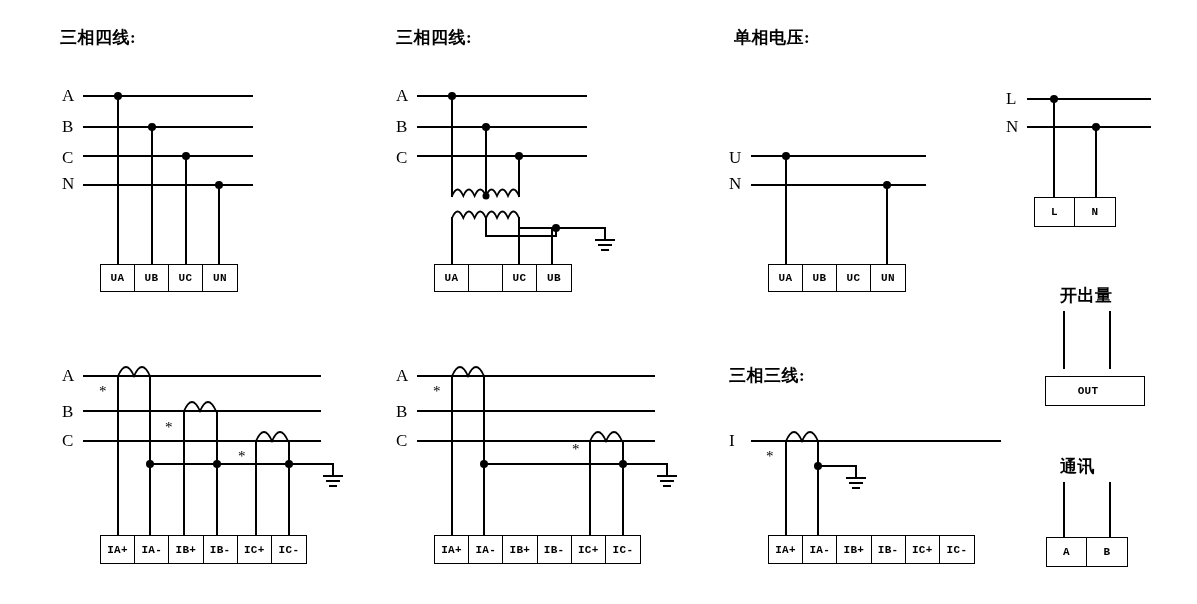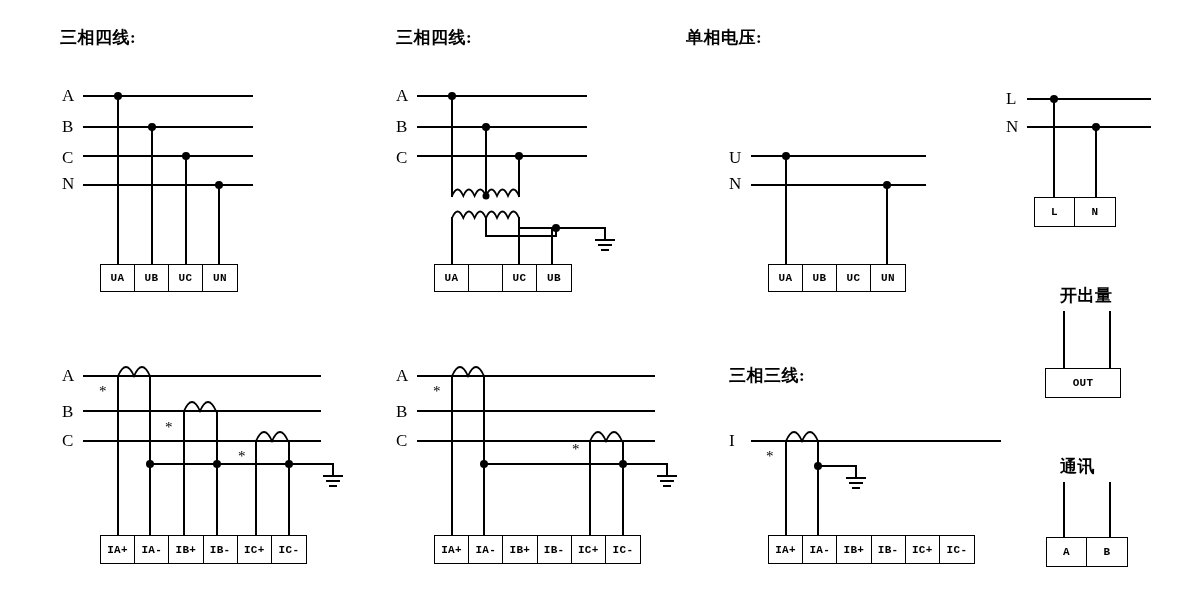--- a/index.html
+++ b/index.html
@@ -68,21 +68,21 @@
     border-right: none;
   }
 </style>
 </head>
 <body>
 
 <div id="canvas">
 
   <div class="section-title" style="left:60px; top:26px;">三相四线:</div>
   <div class="section-title" style="left:396px; top:26px;">三相四线:</div>
-  <div class="section-title" style="left:686px; top:26px;">单相电压:</div>
+  <div class="section-title" style="left:734px; top:26px;">单相电压:</div>
   <div class="section-title" style="left:729px; top:364px;">三相三线:</div>
   <div class="section-title" style="left:1060px; top:284px;">开出量</div>
   <div class="section-title" style="left:1060px; top:455px;">通讯</div>
 
   <div class="phase-label" style="left:62px; top:86px;">A</div>
   <div class="phase-label" style="left:62px; top:117px;">B</div>
   <div class="phase-label" style="left:62px; top:148px;">C</div>
   <div class="phase-label" style="left:62px; top:174px;">N</div>
 
   <div class="phase-label" style="left:396px; top:86px;">A</div>
@@ -271,21 +271,21 @@
     <div class="term-cell" style="width:34.5px;">UB</div>
     <div class="term-cell" style="width:34.5px;">UC</div>
     <div class="term-cell" style="width:34.5px;">UN</div>
   </div>
 
   <div class="term-box" style="left:1034px; top:197px; width:82px; height:30px;">
     <div class="term-cell" style="width:41px;">L</div>
     <div class="term-cell" style="width:41px;">N</div>
   </div>
 
-  <div class="term-box" style="left:1045px; top:368px; width:76px; height:30px;">
+  <div class="term-box" style="left:1045px; top:376px; width:100px; height:30px;">
     <div class="term-cell" style="width:84px;">OUT</div>
   </div>
 
   <div class="term-box" style="left:1046px; top:537px; width:82px; height:30px;">
     <div class="term-cell" style="width:41px;">A</div>
     <div class="term-cell" style="width:41px;">B</div>
   </div>
 
   <div class="term-box" style="left:100px; top:535px; width:207px; height:29px;">
     <div class="term-cell" style="width:34.5px;">IA+</div>

